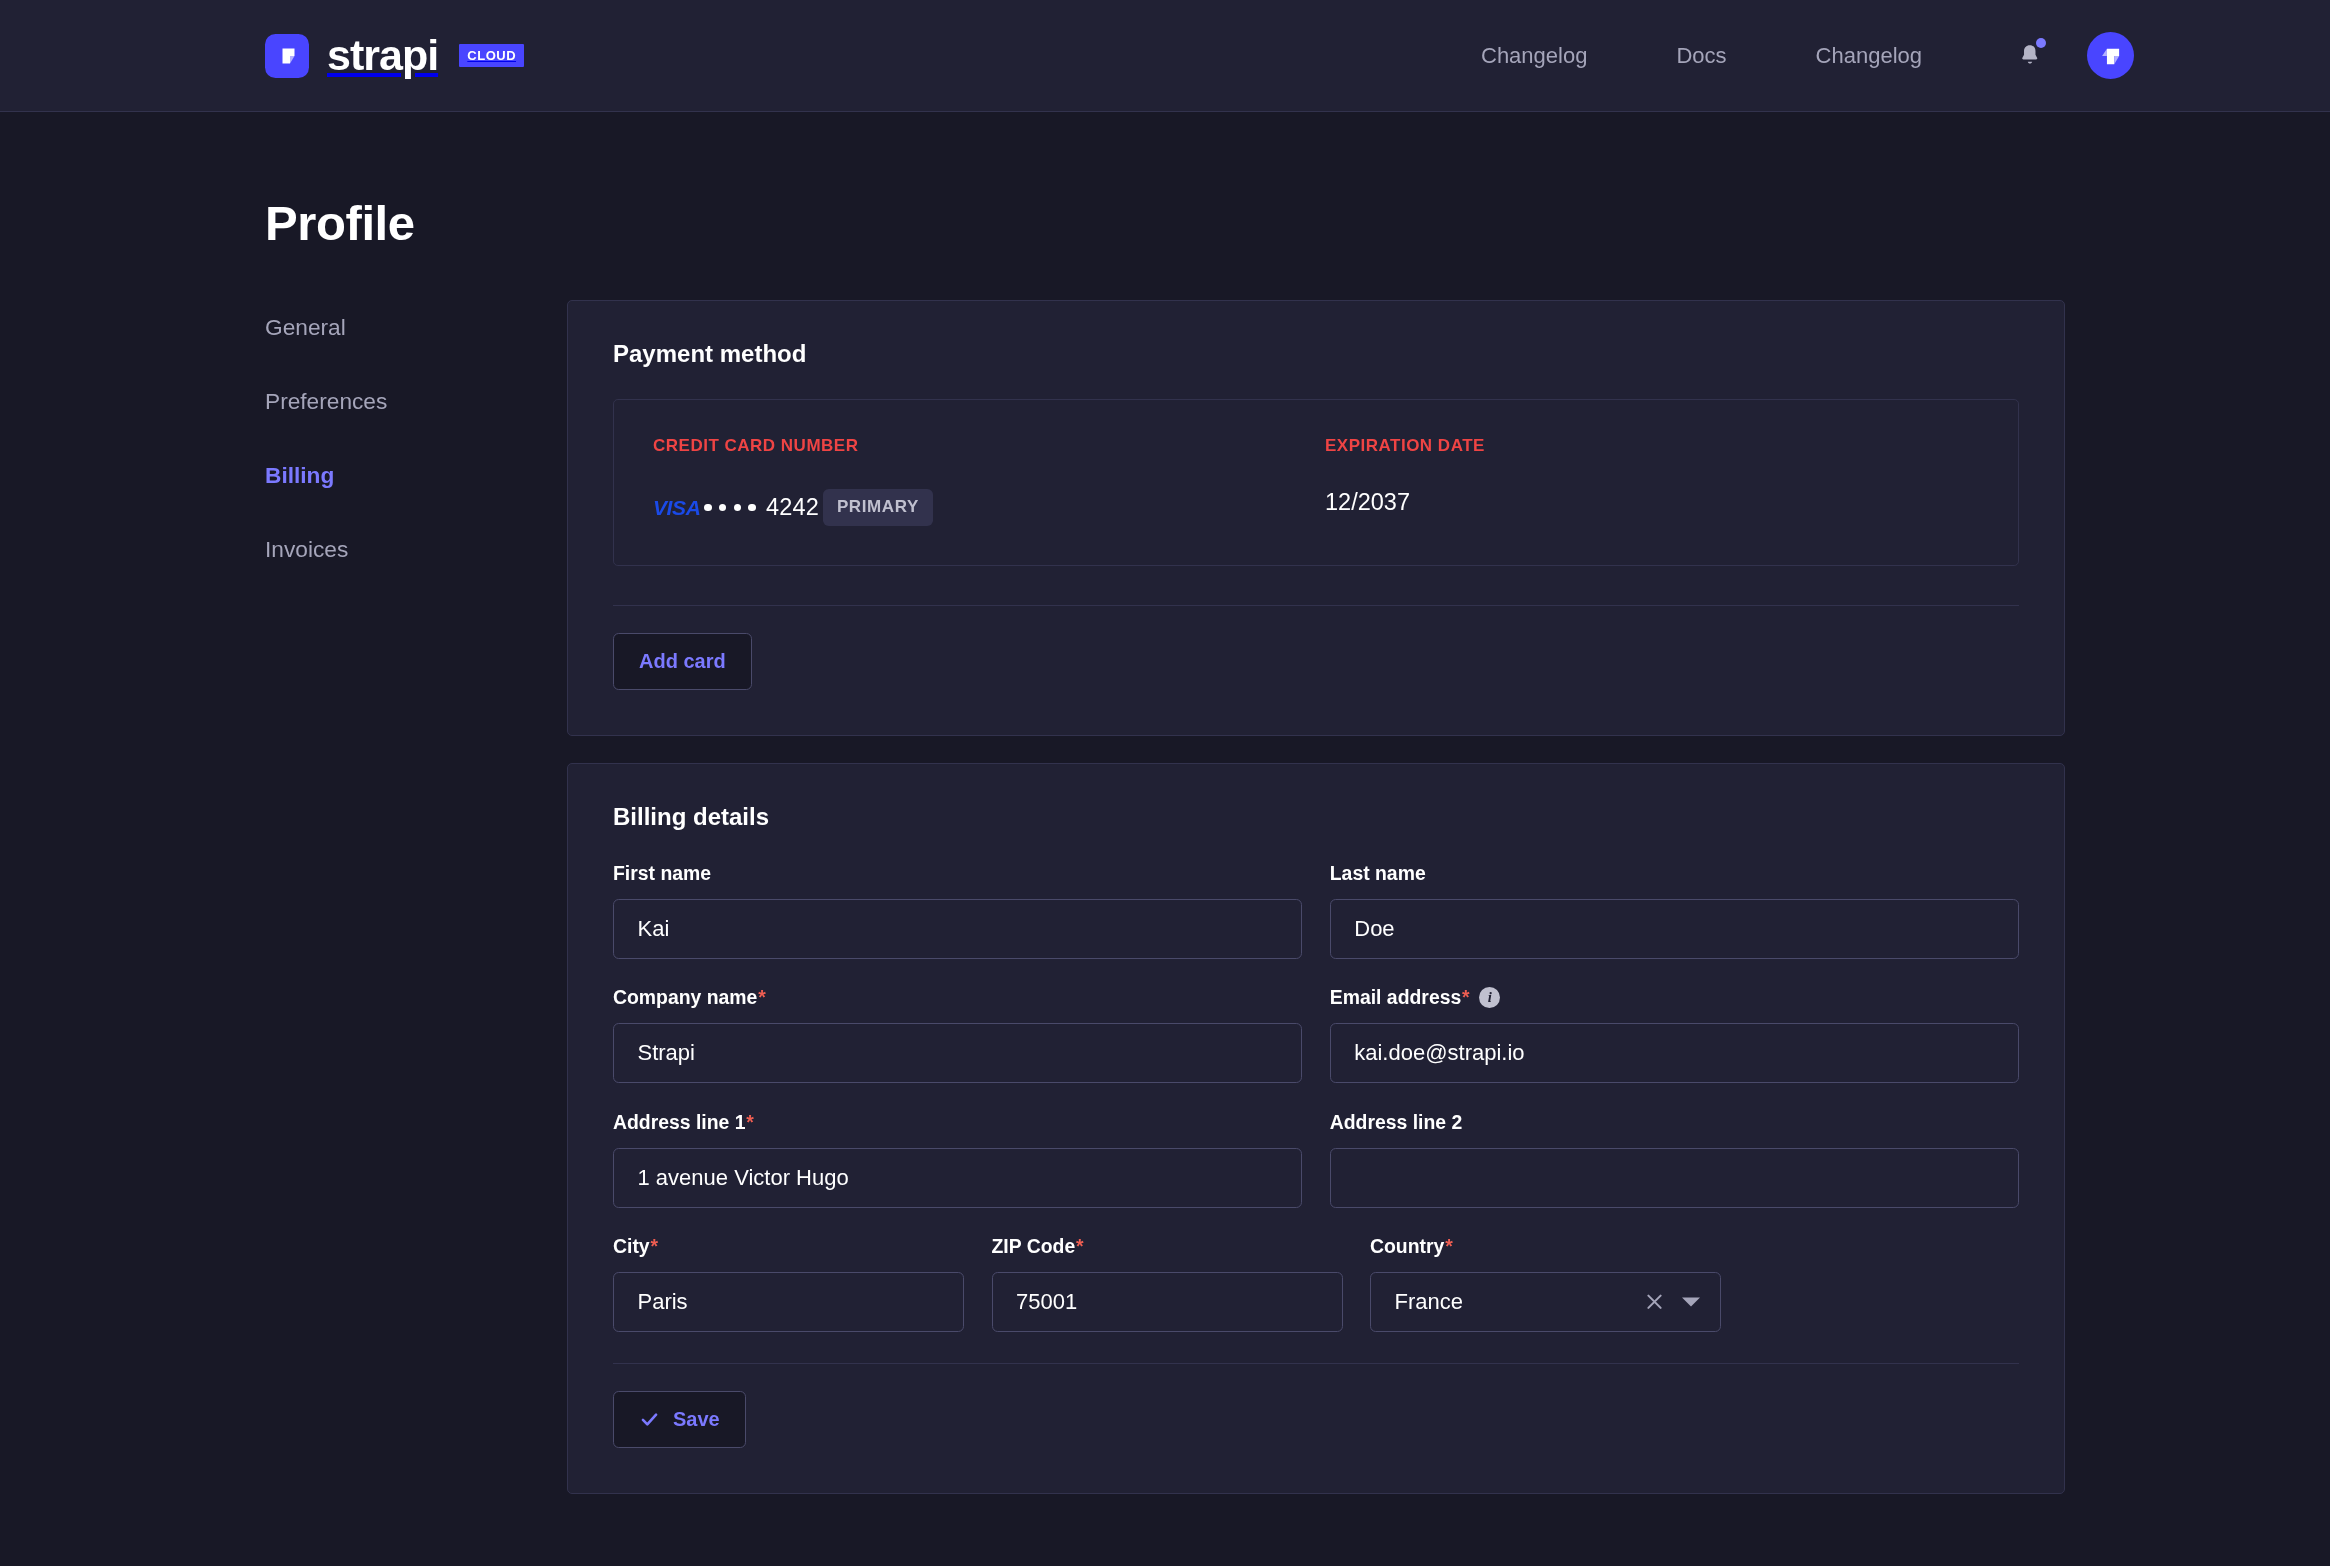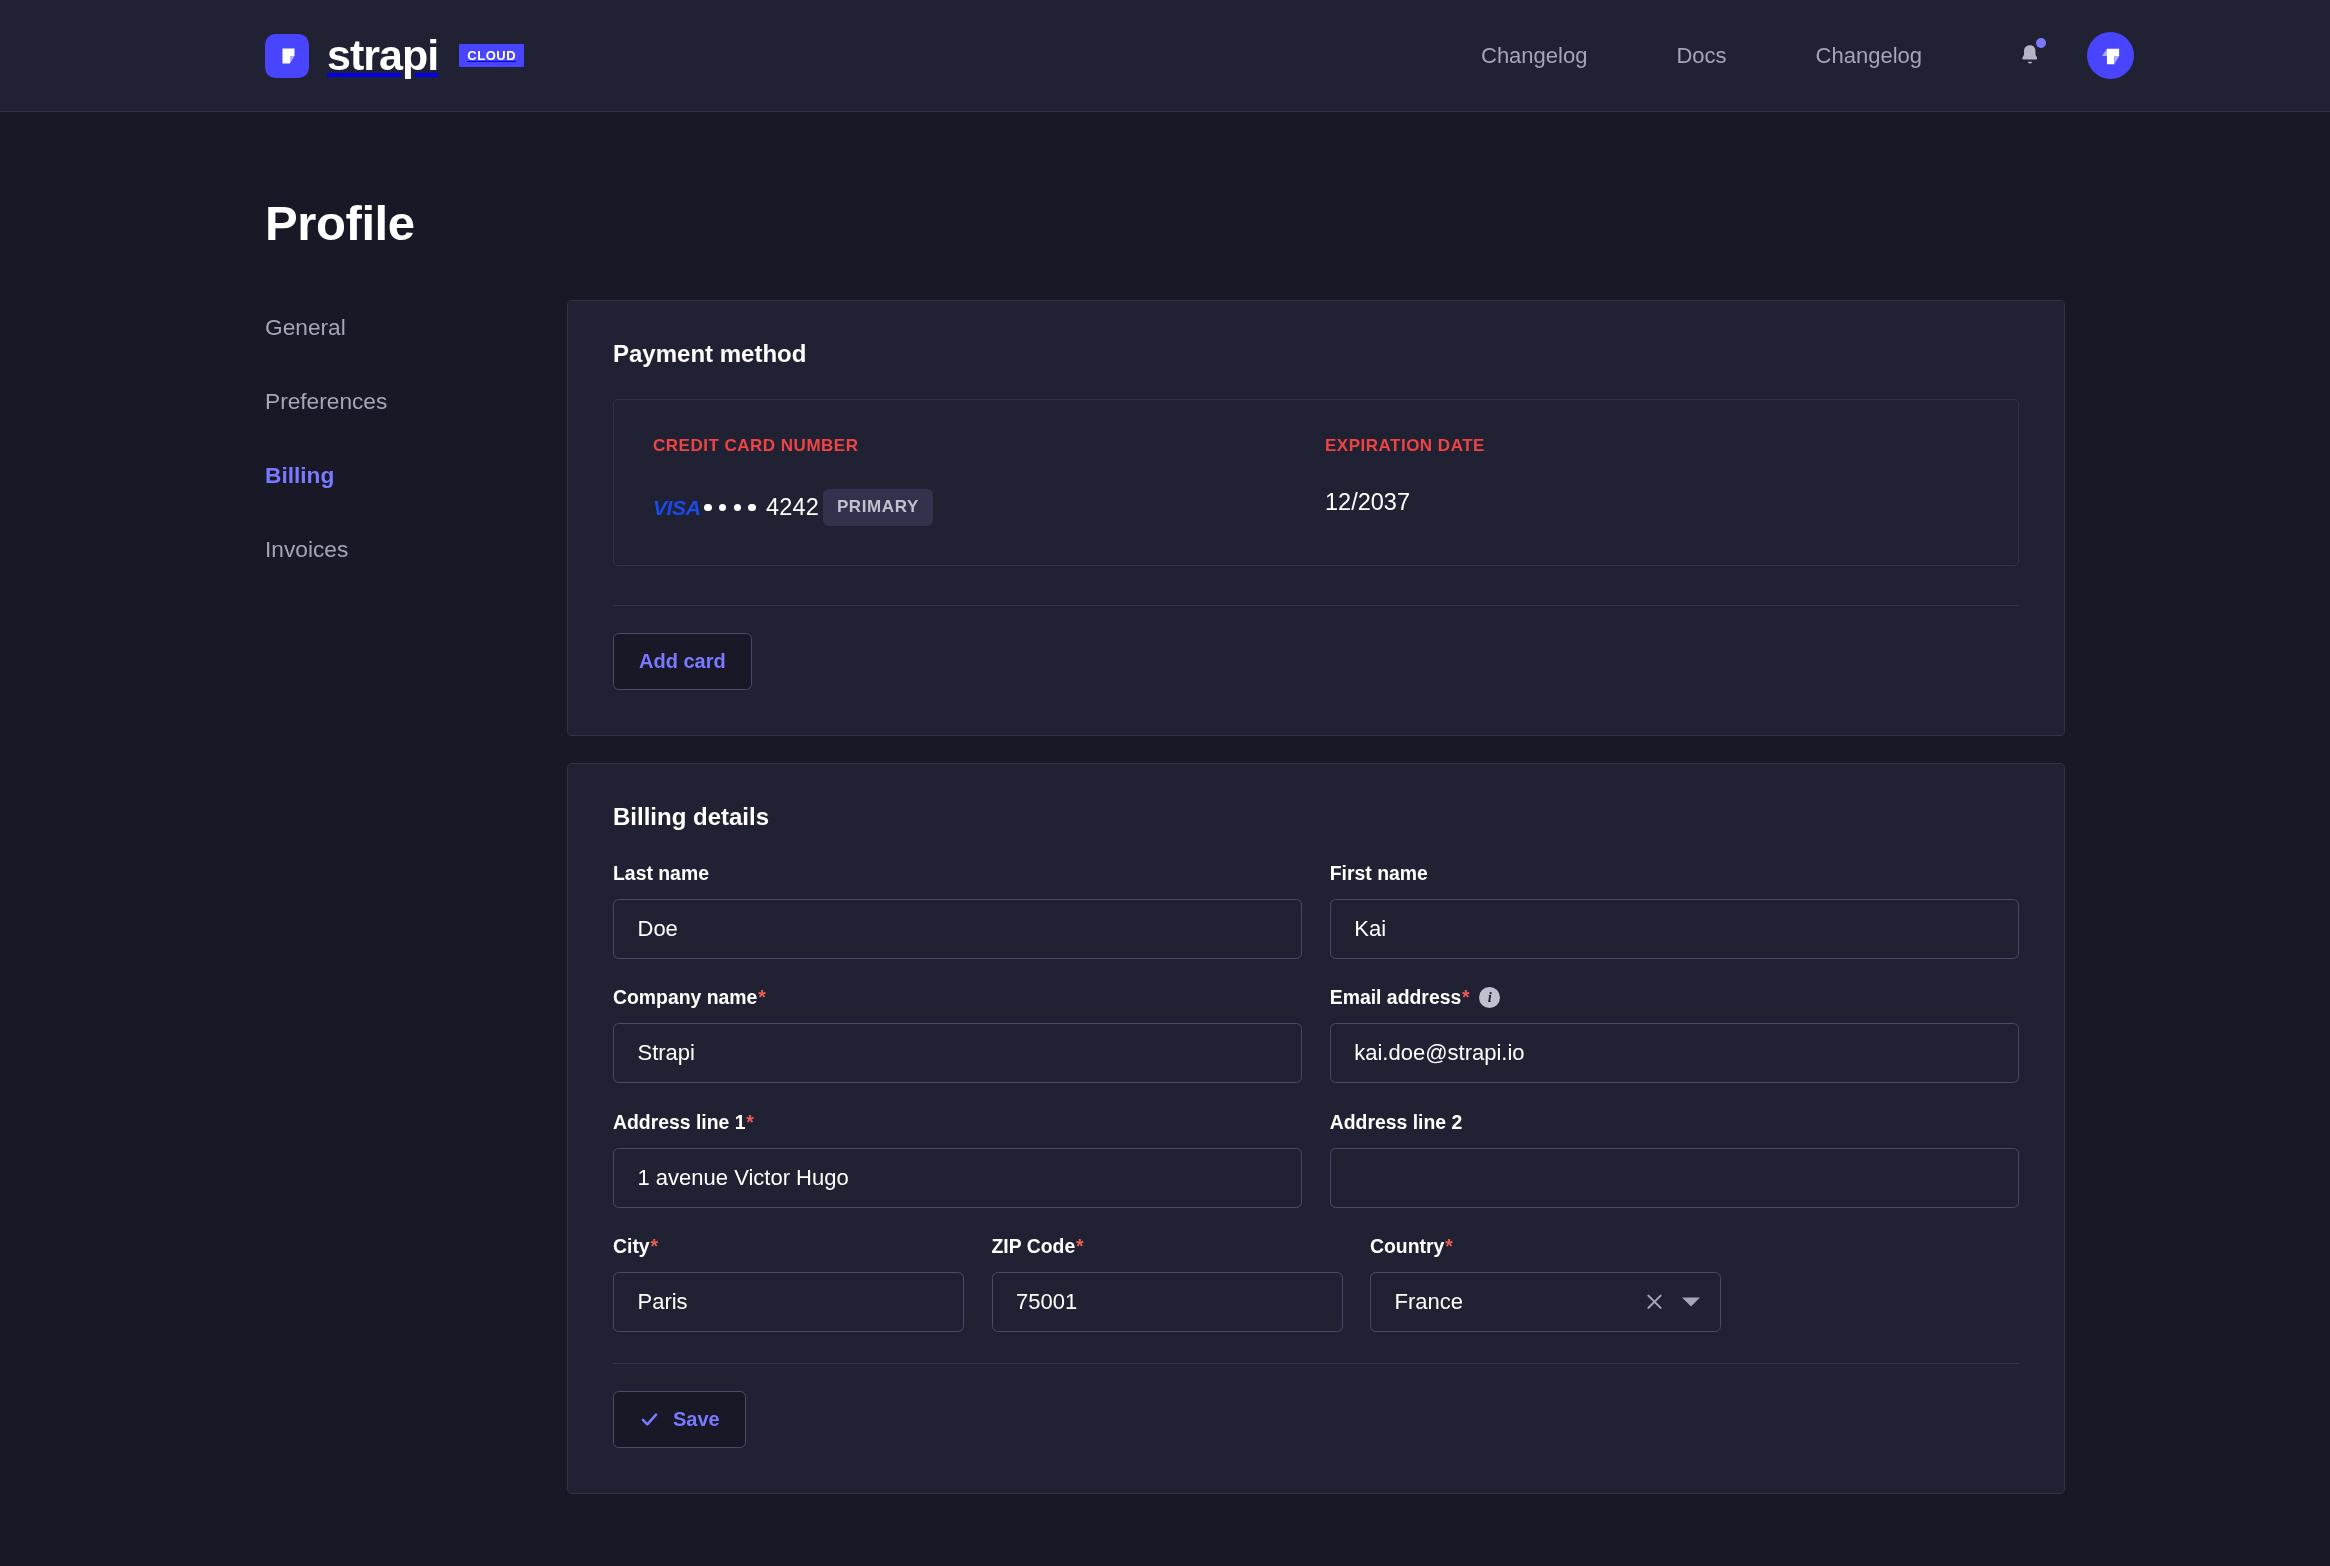--- a/index.html
+++ b/index.html
@@ -352,29 +352,29 @@
         </button>
       </section>
 
       <section class="card">
         <h2 class="card-title">Billing details</h2>
 
         
         <div class="form-row">
           <div class="field">
             <label class="field-label">
+              <span>First name</span>
+            </label>
+            <input class="input" type="text" value="Kai" style="">
+          </div>
+          <div class="field">
+            <label class="field-label">
               <span>Last name</span>
             </label>
             <input class="input" type="text" value="Doe" style="">
-          </div>
-          <div class="field">
-            <label class="field-label">
-              <span>First name</span>
-            </label>
-            <input class="input" type="text" value="Kai" style="">
           </div>
         </div>
 
         
         <div class="form-row">
           <div class="field">
             <label class="field-label">
               <span>Company name</span>
               <span class="req">*</span>
             </label>

